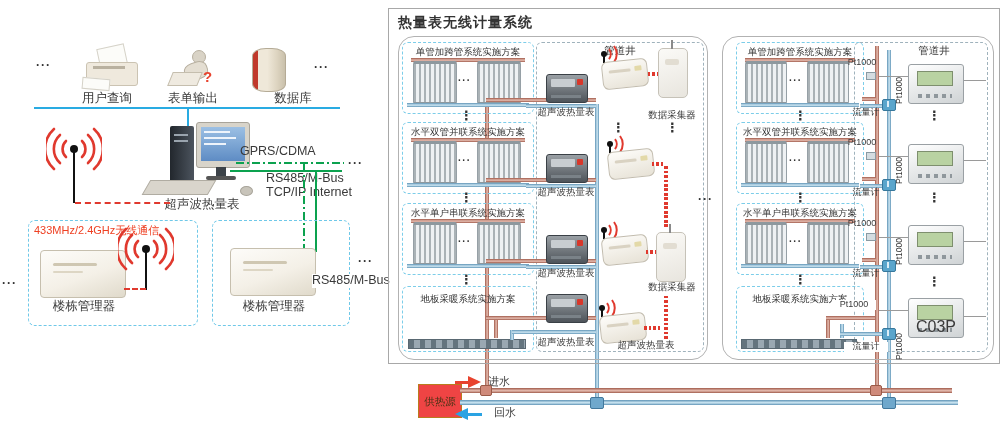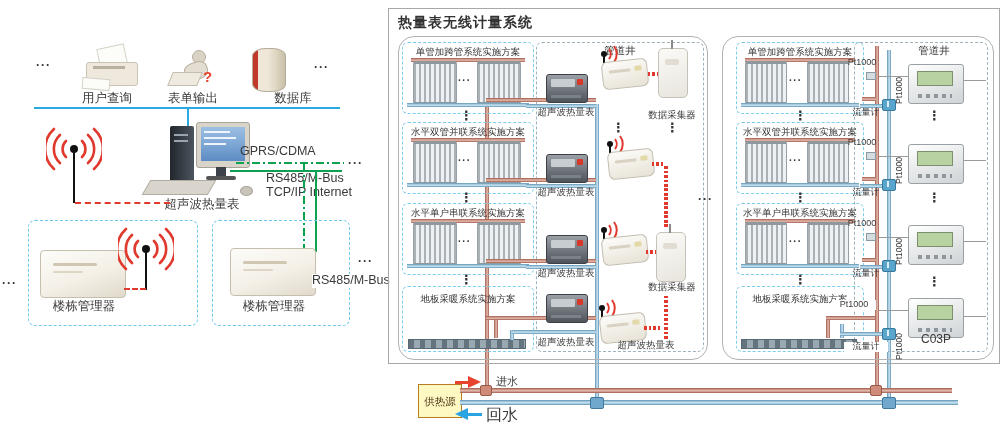--- a/index.html
+++ b/index.html
@@ -65,21 +65,21 @@
   
   .tower{width:24px;height:64px;background:linear-gradient(90deg,#22272d,#4c545e);border-radius:2px;position:absolute;}
   .tower i{position:absolute;left:4px;width:14px;height:2px;background:#9aa4ae;display:block;}
   .monitor{width:52px;height:44px;background:#d8d4ca;border:1px solid #a8a49a;border-radius:3px;position:absolute;}
   .monitor .scr{position:absolute;left:4px;top:4px;right:4px;bottom:6px;background:linear-gradient(180deg,#9cc0e4,#5e8cc4);}
   .monitor .scr i{position:absolute;left:3px;height:2px;background:#eef4fb;display:block;}
   .kb{width:64px;height:13px;background:#d9d5cc;border:1px solid #b0aca2;transform:skewX(-30deg);position:absolute;}
   .mouse{width:11px;height:8px;background:#c8c4ba;border:1px solid #a8a49a;border-radius:50%;position:absolute;}
   .arrowR{width:0;height:0;border-top:6px solid transparent;border-bottom:6px solid transparent;border-left:13px solid #e8432e;position:absolute;}
   .arrowL{width:0;height:0;border-top:6px solid transparent;border-bottom:6px solid transparent;border-right:13px solid #2aa3e3;position:absolute;}
-  .srcbox{background:#fef9c3;border:1.5px solid #b97c1e;font-size:10.5px;color:#4a3315;text-align:center;position:absolute;}
+  .srcbox{background:#ef4444;border:1.5px solid #b97c1e;font-size:10.5px;color:#4a3315;text-align:center;position:absolute;}
   .cylinder{width:32px;height:42px;border-radius:14px/8px;border:1px solid #b5ab96;
             background:linear-gradient(90deg,#c0392b 0 5px,#efe8d9 5px 45%,#ddd4c0 75%,#c9c0ab);position:absolute;}
   .paper{background:#fcfcf9;border:1px solid #d5d2c8;position:absolute;}
   .prbody{background:#efe9dd;border:1px solid #cbc3b2;border-radius:3px;position:absolute;}
 </style>
 </head>
 <body>
 
 <div id="stage">
 
@@ -146,20 +146,21 @@
   <div class="a t" style="left:240px;top:145px;width:80px;text-align:left">GPRS/CDMA</div>
   <div class="a dashdot-h" style="left:236px;top:162px;width:108px;height:2px"></div>
   <div class="a dots" style="left:348px;top:156px">···</div>
   <div class="a greenline" style="left:230px;top:170px;width:112px;height:2px"></div>
   <div class="a t" style="left:266px;top:172px;width:90px;text-align:left">RS485/M-Bus</div>
   <div class="a t" style="left:266px;top:186px;width:95px;text-align:left">TCP/IP Internet</div>
   <div class="a dashdot-v" style="left:303px;top:164px;width:2px;height:88px"></div>
   <div class="a greenline" style="left:315px;top:172px;width:2px;height:80px"></div>
 
   <div class="a dashc" style="left:28px;top:220px;width:168px;height:104px"></div>
+  <div class="a redtxt" style="left:34px;top:223px">433MHz/2.4GHz无线通信</div>
   <div class="a devbox" style="left:40px;top:250px">
       <div class="l1"></div>
       <div class="l2"></div>
     </div>
   <div class="a t" style="left:48px;top:300px;width:72px">楼栋管理器</div>
   <div class="a" style="left:118px;top:226px">
     <svg width="56" height="46" viewBox="0 0 56 46">
       <circle cx="28" cy="23" r="4" fill="#111"></circle>
       <g fill="none" stroke="#e0392e" stroke-width="2.6" stroke-linecap="round">
         <path d="M20 15 a11 11 0 0 0 0 16"></path>
@@ -434,30 +435,30 @@
   <div class="a t xs" style="left:832px;top:300px;width:44px;background:#fff">Pt1000</div>
   <div class="valve" style="left:882px;top:328px"></div>
   <div class="a t xs" style="left:844px;top:342px;width:44px;background:#fff">流量计</div>
   <div class="a vtext" style="left:894px;top:318px;height:42px">Pt1000</div>
   <div class="a thin" style="left:879px;top:310px;width:30px"></div>
   <div class="a thin" style="left:962px;top:316px;width:24px"></div>
   <div class="calc" style="left:908px;top:298px">
       <div class="scr"></div>
       <div class="keys"></div>
     </div>
-  <div class="a t" style="left:914px;top:333px;width:44px;font-size:12px">C03P</div>
+  <div class="a t" style="left:914px;top:318px;width:44px;font-size:16px">C03P</div>
 
   <div class="srcbox" style="left:418px;top:384px;width:42px;height:32px;line-height:32px">供热源</div>
   <div class="a ppr-h" style="left:460px;top:388px;width:492px;height:5px"></div>
   <div class="a ppb-h" style="left:460px;top:400px;width:498px;height:5px"></div>
   <div class="a" style="left:455px;top:381px;width:14px;height:3px;background:#e8432e"></div>
   <div class="arrowR" style="left:468px;top:376px"></div>
-  <div class="a t" style="left:488px;top:375px;width:30px;font-size:11px;text-align:right">进水</div>
+  <div class="a t" style="left:488px;top:375px;width:30px;font-size:11px;text-align:left">进水</div>
   <div class="a" style="left:468px;top:413px;width:14px;height:3px;background:#2aa3e3"></div>
   <div class="arrowL" style="left:455px;top:408px"></div>
-  <div class="a t" style="left:486px;top:406px;width:30px;font-size:16px;text-align:right">回水</div>
+  <div class="a t" style="left:486px;top:406px;width:30px;font-size:11px;text-align:right">回水</div>
 
   <div class="a jr" style="left:480px;top:385px;width:10px;height:9px"></div>
   <div class="a jb" style="left:590px;top:397px;width:12px;height:10px"></div>
   <div class="a jr" style="left:870px;top:385px;width:10px;height:9px"></div>
   <div class="a jb" style="left:882px;top:397px;width:12px;height:10px"></div>
 
 </div>
 
 </body></html>

